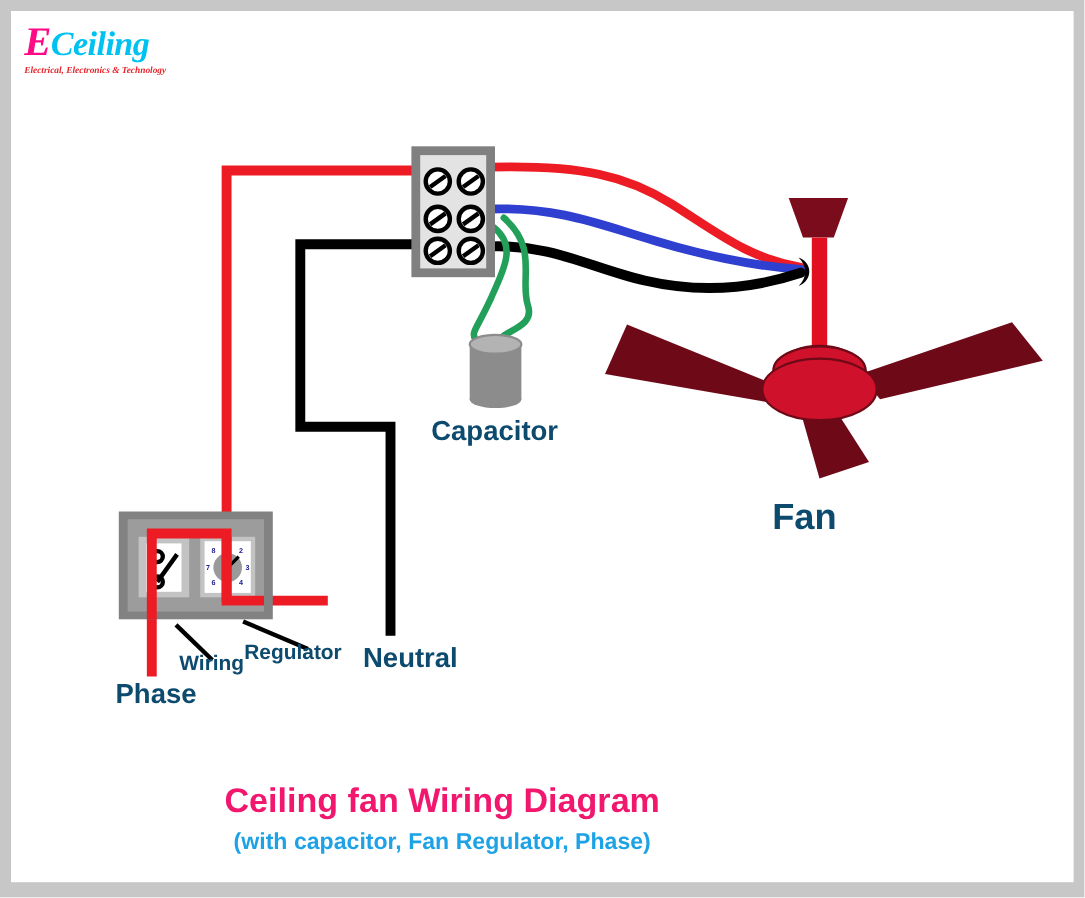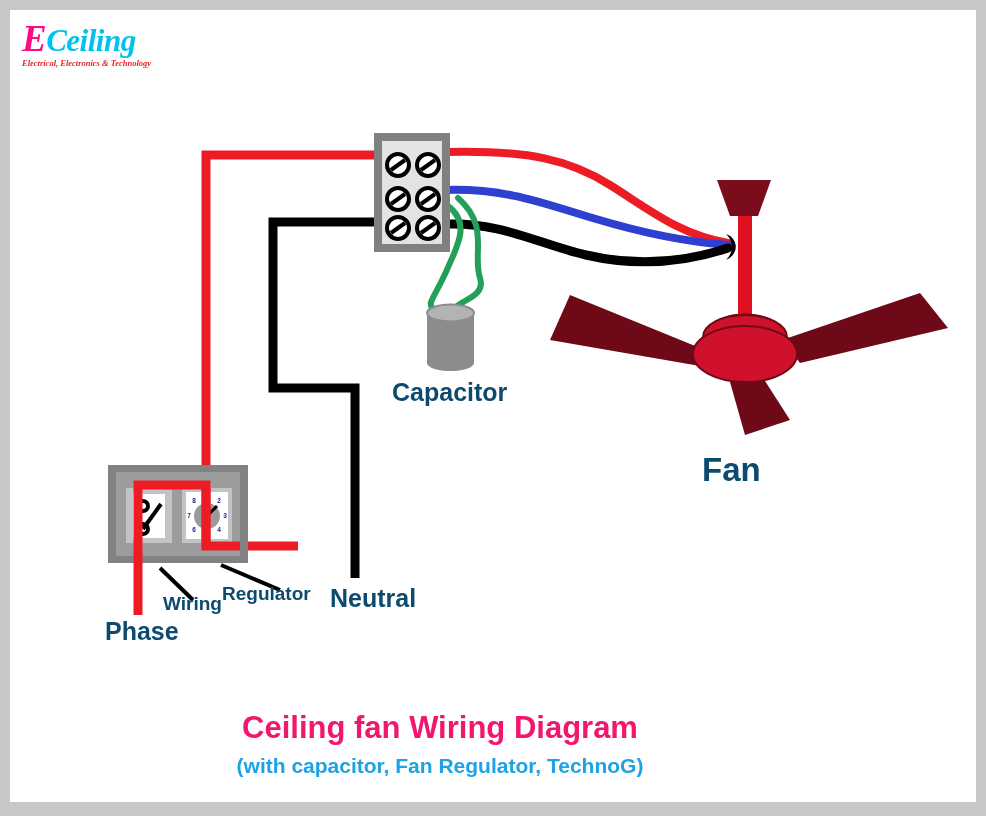--- a/index.html
+++ b/index.html
@@ -77,21 +77,20 @@
   #label-phase     { left: 95px;  top: 607px; font-size: 25px; }
   #label-switch    { left: 153px; top: 583px; font-size: 19px; }
   #label-regulator { left: 212px; top: 573px; font-size: 19px; }
 
   #title-block {
     position: absolute;
     left: 0;
     top: 700px;
     width: 784px;
     text-align: center;
-    padding-left: 38px;
   }
   #title-main {
     font-size: 31px;
     font-weight: bold;
     color: #f2176e;
     letter-spacing: 0px;
   }
   #title-sub {
     font-size: 21px;
     font-weight: bold;
@@ -229,17 +228,17 @@
 
     <div class="lbl" id="label-capacitor">Capacitor</div>
     <div class="lbl" id="label-fan">Fan</div>
     <div class="lbl" id="label-neutral">Neutral</div>
     <div class="lbl" id="label-phase">Phase</div>
     <div class="lbl" id="label-switch">Wiring</div>
     <div class="lbl" id="label-regulator">Regulator</div>
 
     <div id="title-block">
       <div id="title-main">Ceiling fan Wiring Diagram</div>
-      <div id="title-sub">(with capacitor, Fan Regulator, TechnoG)</div>
+      <div id="title-sub">(with capacitor, Fan Regulator, Phase)</div>
     </div>
 
   </div>
 </div>
 
 </body></html>

